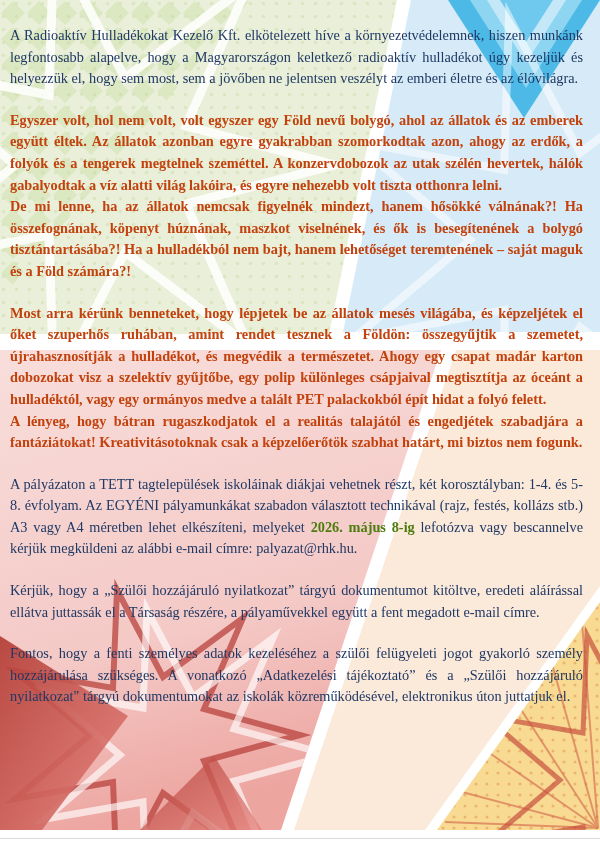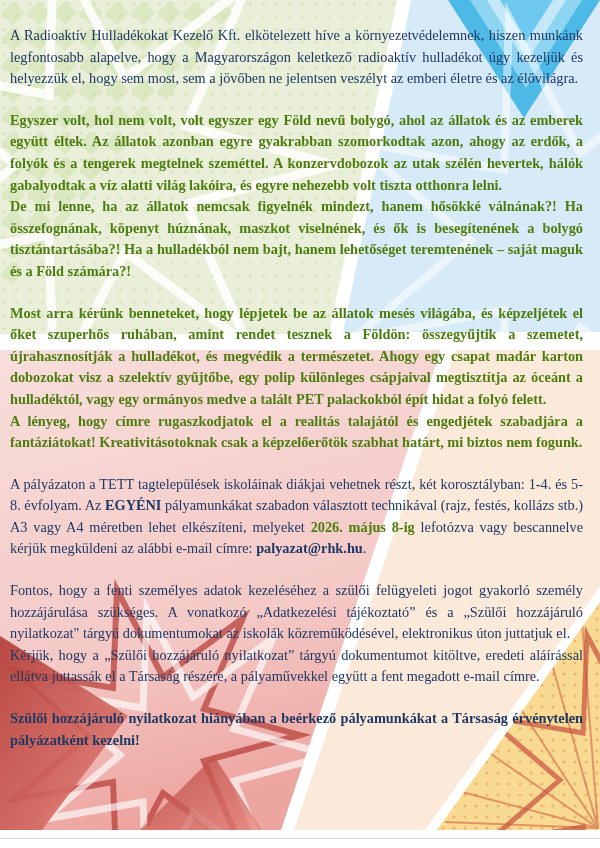--- a/index.html
+++ b/index.html
@@ -13,23 +13,23 @@
     position:absolute; left:0; top:0; right:0; bottom:0;
     padding:25px 17px 0 10px; box-sizing:border-box;
   }
   .content p {
     margin:0 0 20px 0;
     font-size:14.3px; line-height:21.6px;
     text-align:justify;
   }
   .joined { margin-bottom:0 !important; }
   .p-regular { color:#1f3864; }
-  .p-bold { color:#4d7c0f; font-weight:bold; }
+  .p-bold { color:#c2410c; font-weight:bold; }
   .p-bold-navy { color:#1f3864; font-weight:bold; }
-  .run-bold { font-weight:bold; }
+  .run-bold { font-weight:normal; }
   .run-red { font-weight:bold; color:#4d7c0f; }
   .page-edge-shadow {
     position:absolute; left:0; right:0; top:838px; height:1px;
     background:#d9d9d9;
   }
 </style>
 </head>
 <body>
 
 <div class="page">
@@ -118,26 +118,25 @@
   </svg>
 
   <div class="content">
     <p class="p-regular">A Radioaktív Hulladékokat Kezelő Kft. elkötelezett híve a környezetvédelemnek, hiszen munkánk legfontosabb alapelve, hogy a Magyarországon keletkező radioaktív hulladékot úgy kezeljük és helyezzük el, hogy sem most, sem a jövőben ne jelentsen veszélyt az emberi életre és az élővilágra.</p>
 
     <p class="p-bold joined">Egyszer volt, hol nem volt, volt egyszer egy Föld nevű bolygó, ahol az állatok és az emberek együtt éltek. Az állatok azonban egyre gyakrabban szomorkodtak azon, ahogy az erdők, a folyók és a tengerek megtelnek szeméttel. A konzervdobozok az utak szélén hevertek, hálók gabalyodtak a víz alatti világ lakóira, és egyre nehezebb volt tiszta otthonra lelni.</p>
     <p class="p-bold">De mi lenne, ha az állatok nemcsak figyelnék mindezt, hanem hősökké válnának?! Ha összefognának, köpenyt húznának, maszkot viselnének, és ők is besegítenének a bolygó tisztántartásába?! Ha a hulladékból nem bajt, hanem lehetőséget teremtenének – saját maguk és a Föld számára?!</p>
 
     <p class="p-bold joined">Most arra kérünk benneteket, hogy lépjetek be az állatok mesés világába, és képzeljétek el őket szuperhős ruhában, amint rendet tesznek a Földön: összegyűjtik a szemetet, újrahasznosítják a hulladékot, és megvédik a természetet. Ahogy egy csapat madár karton dobozokat visz a szelektív gyűjtőbe, egy polip különleges csápjaival megtisztítja az óceánt a hulladéktól, vagy egy ormányos medve a talált PET palackokból épít hidat a folyó felett.</p>
 
-    <p class="p-bold">A lényeg, hogy címre rugaszkodjatok el a realitás talajától és engedjétek szabadjára a fantáziátokat! Kreativitásotoknak csak a képzelőerőtök szabhat határt, mi biztos nem fogunk.</p>
+    <p class="p-bold">A lényeg, hogy bátran rugaszkodjatok el a realitás talajától és engedjétek szabadjára a fantáziátokat! Kreativitásotoknak csak a képzelőerőtök szabhat határt, mi biztos nem fogunk.</p>
 
     <p class="p-regular">
       <span>A pályázaton a TETT tagtelepülések iskoláinak diákjai vehetnek részt, két korosztályban: 1-4. és 5-8. évfolyam. Az </span><span class="run-bold">EGYÉNI</span><span> pályamunkákat szabadon választott technikával (rajz, festés, kollázs stb.) A3 vagy A4 méretben lehet elkészíteni, melyeket </span><span class="run-red">2026. május 8-ig</span><span> lefotózva vagy bescannelve kérjük megküldeni az alábbi e-mail címre: </span><span class="run-bold">palyazat@rhk.hu</span><span>.</span>
     </p>
 
+    <p class="p-regular">Kérjük, hogy a „Szülői hozzájáruló nyilatkozat” tárgyú dokumentumot kitöltve, eredeti aláírással ellátva juttassák el a Társaság részére, a pályaművekkel együtt a fent megadott e-mail címre.</p>
     <p class="p-regular joined">Fontos, hogy a fenti személyes adatok kezeléséhez a szülői felügyeleti jogot gyakorló személy hozzájárulása szükséges. A vonatkozó „Adatkezelési tájékoztató” és a „Szülői hozzájáruló nyilatkozat" tárgyú dokumentumokat az iskolák közreműködésével, elektronikus úton juttatjuk el.</p>
-    <p class="p-regular">Kérjük, hogy a „Szülői hozzájáruló nyilatkozat” tárgyú dokumentumot kitöltve, eredeti aláírással ellátva juttassák el a Társaság részére, a pályaművekkel együtt a fent megadott e-mail címre.</p>
 
-    <p class="p-bold-navy">Szülői hozzájáruló nyilatkozat hiányában a beérkező pályamunkákat a Társaság érvénytelen pályázatként kezelni!</p>
   </div>
 
   <div class="page-edge-shadow"></div>
 </div>
 
 </body></html>

